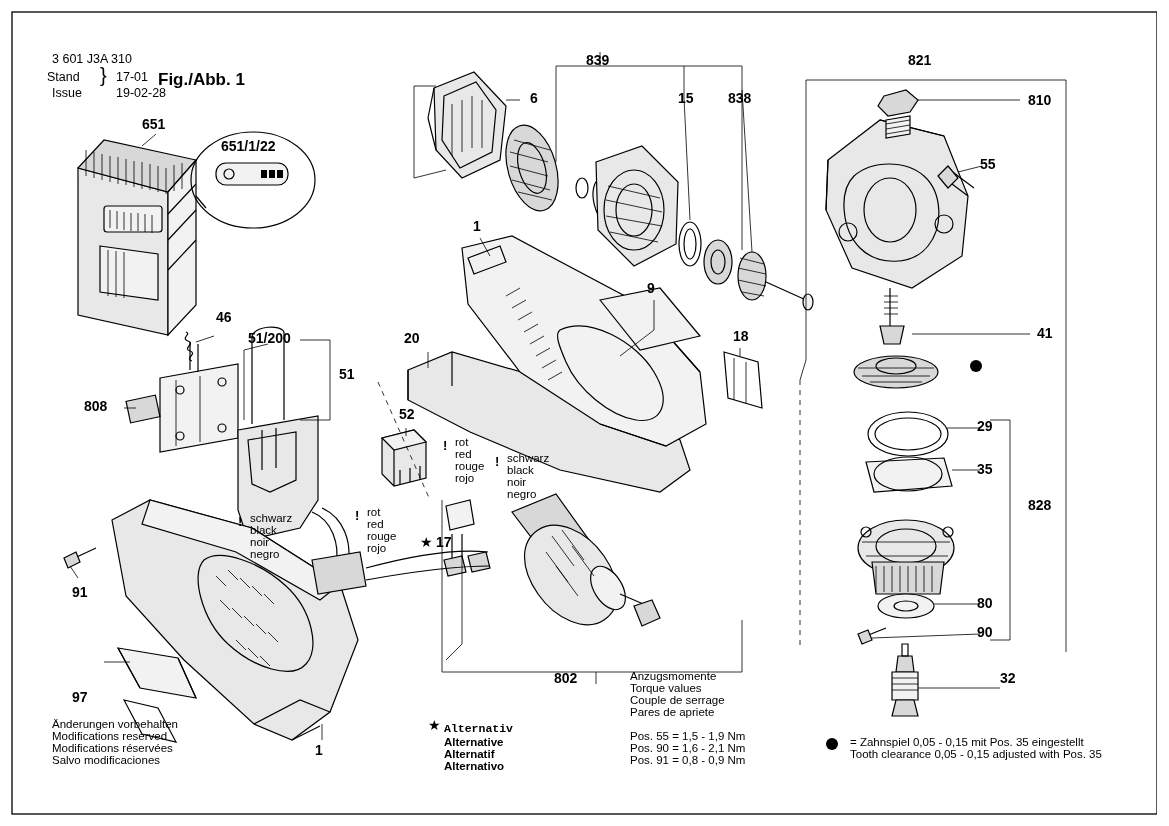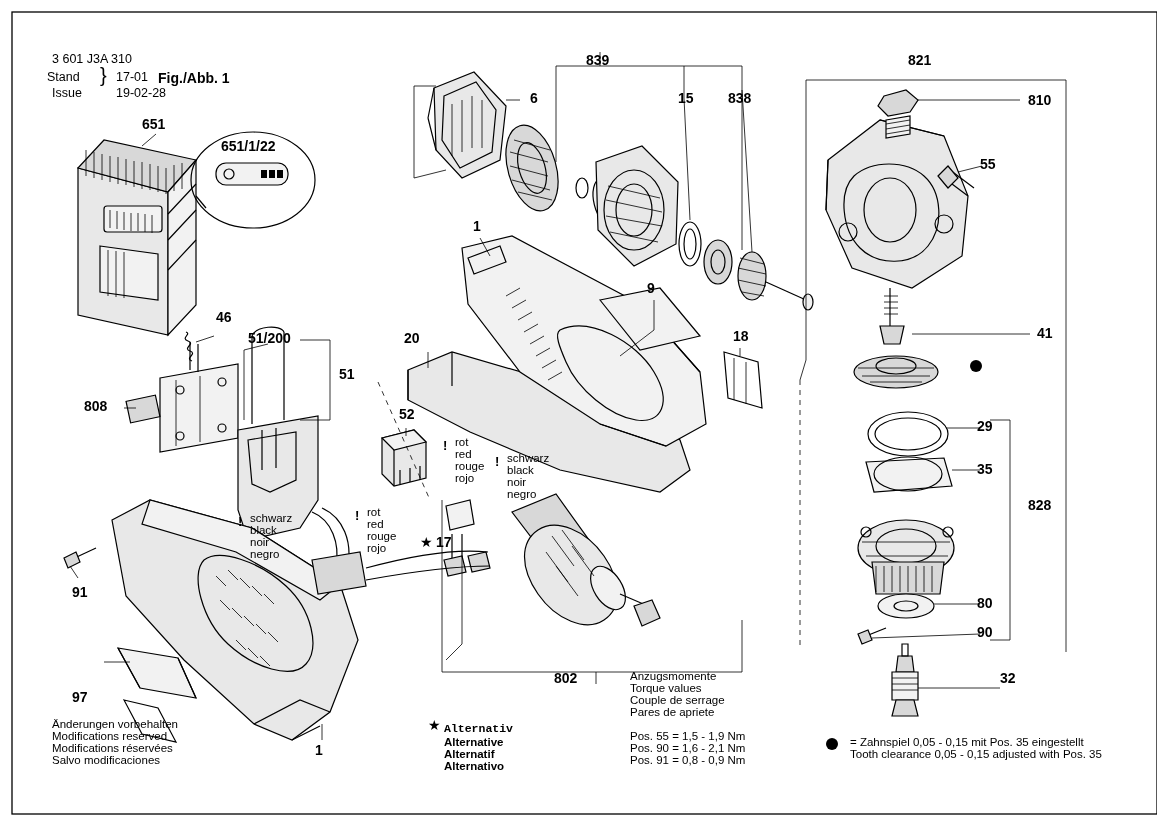--- a/index.html
+++ b/index.html
@@ -3,21 +3,21 @@
 <meta charset="utf-8">
 <style>
   html,body{margin:0;padding:0;background:#ffffff;}
   body{font-family:"Liberation Sans",sans-serif;color:#000;}
   #page{position:relative;width:1157px;height:826px;overflow:hidden;background:#fff;}
   .abs{position:absolute;}
   .lbl{font-size:14px;font-weight:bold;color:#000;white-space:nowrap;}
   .txt{font-size:11.5px;white-space:nowrap;}
   .txt-b{font-size:11.5px;font-weight:bold;white-space:nowrap;}
   .hdr{font-size:12.5px;white-space:nowrap;}
-  .figlbl{font-size:14px;font-weight:bold;white-space:nowrap;}
+  .figlbl{font-size:17px;font-weight:bold;white-space:nowrap;}
   svg{display:block;}
   .drawing{position:absolute;left:0;top:0;width:1169px;height:826px;pointer-events:none;}
   .mline{fill:none;stroke:#000;stroke-width:1.2;}
   .mline-t{fill:none;stroke:#000;stroke-width:0.8;}
   .mfill{fill:#e8e8e8;stroke:#000;stroke-width:1.2;}
   .mfill2{fill:#d8d8d8;stroke:#000;stroke-width:1.2;}
   .mfill3{fill:#f2f2f2;stroke:#000;stroke-width:1.2;}
   .mdark{fill:#000;}
   .frame{fill:none;stroke:#000;stroke-width:1.3;}
   .star{font-size:14px;}

